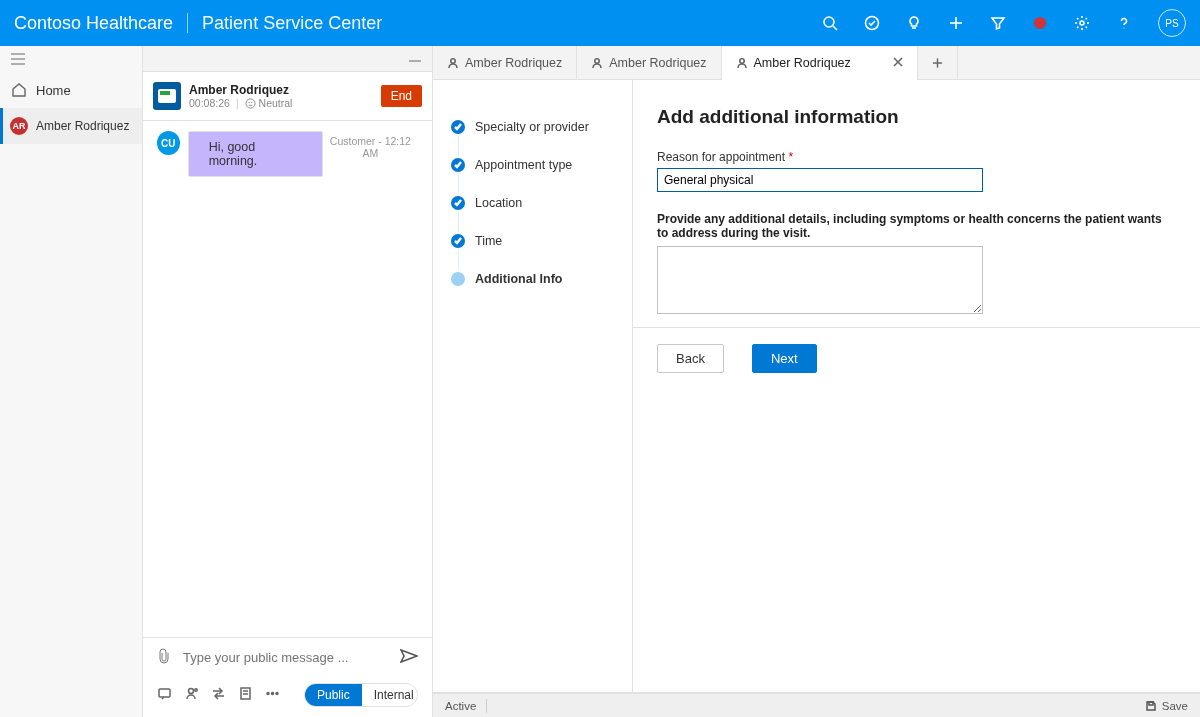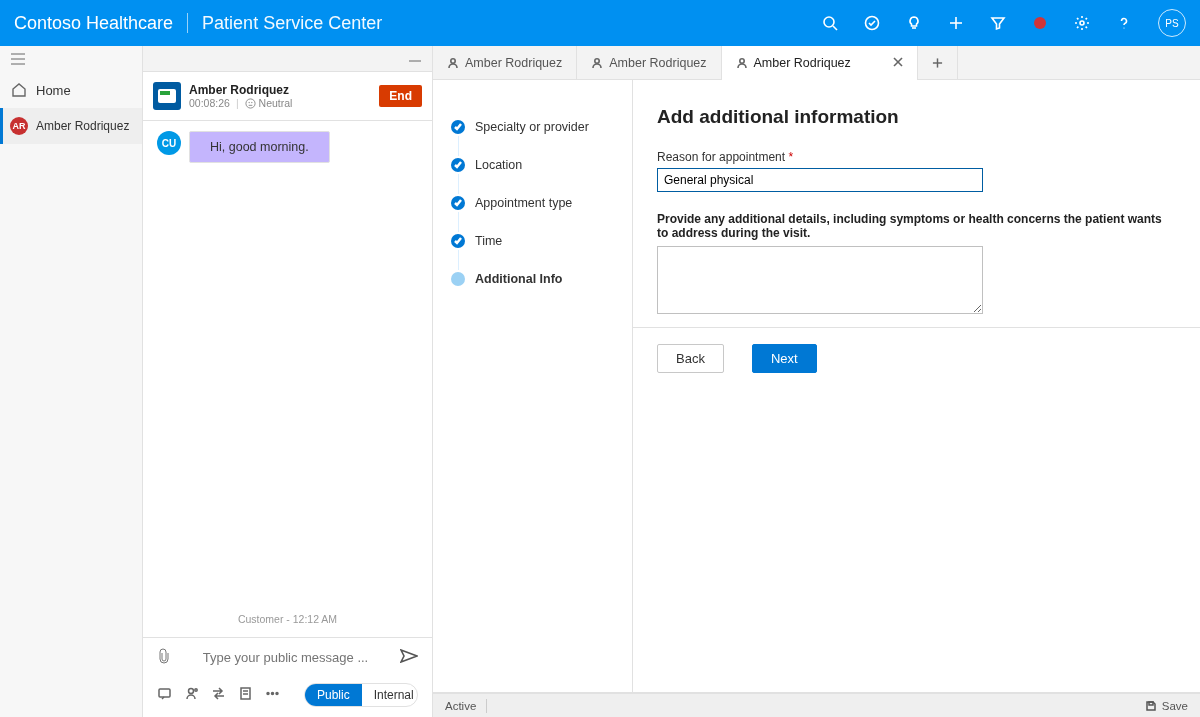--- a/index.html
+++ b/index.html
@@ -47,29 +47,29 @@
   .conv-header { display:flex; align-items:center; gap:8px; padding:10px 10px; border-bottom:1px solid var(--border);}
   .conv-header .square { width:28px; height:28px; border-radius:3px; background:#005ba1; display:flex; align-items:center; justify-content:center;}
   .conv-header .square .in { width:18px; height:14px; border-radius:2px; background:#fff; position:relative;}
   .conv-header .square .in::before{content:""; position:absolute; width:10px; height:4px; background:#29a33a; top:2px; left:2px;}
   .conv-header .meta { flex:1; line-height:1.2;}
   .conv-header .name { font-size:12px; font-weight:600; color:#222;}
   .conv-header .sub { font-size:10.5px; color:#888; display:flex; align-items:center; gap:6px;}
   .conv-header .sub .pipe{color:#ccc;}
   .conv-header .sentiment { display:flex; align-items:center; gap:3px;}
   .conv-header .sentiment svg{width:11px;height:11px;stroke:#888;fill:none;}
-  .conv-header .end { background:#d83b01; color:#fff; border:none; border-radius:2px; padding:4px 10px; font-size:12px; cursor:pointer; font-weight:700;}
-  .conv-body { flex:1; overflow:auto; display:flex; flex-direction:column; justify-content:space-between; padding:10px 14px;}
+  .conv-header .end { background:#d83b01; color:#fff; border:none; border-radius:2px; padding:4px 10px; font-size:12px; cursor:pointer; font-weight:400;}
+  .conv-body { flex:1; overflow:auto; display:flex; flex-direction:row; justify-content:center; padding:10px 14px;}
   .msg-row { display:flex; gap:8px; align-items:flex-start; margin-bottom:6px;}
   .msg-row .av { width:24px;height:24px;border-radius:50%;background:#0099e6;color:#fff;font-size:10px;display:flex;align-items:center;justify-content:center;font-weight:600;}
   .msg-row .bubble { background:#c4b5fd; border:1px solid var(--border); border-radius:2px; padding:8px 20px; font-size:12.5px;}
   .msg-meta { text-align:center; font-size:10.5px; color:#999; padding:4px 0 2px;}
   .compose { border-top:1px solid var(--border);}
   .compose .row1 { display:flex; align-items:center; gap:10px; padding:10px 14px;}
-  .compose .row1 input { flex:1; border:none; outline:none; font-size:13px; color:#666;text-align:center;}
+  .compose .row1 input { flex:1; border:none; outline:none; font-size:13px; color:#666;}
   .compose .clip svg{ width:14px;height:16px; stroke:#777; fill:none;}
   .compose .send svg{ width:18px;height:14px; stroke:#555; fill:none; stroke-width:1.6;}
   .compose .row2 { display:flex; align-items:center; gap:12px; padding:6px 14px 10px;}
   .compose .row2 .ico svg{width:15px;height:15px;stroke:#666;fill:none;stroke-width:1.5;}
   .compose .row2 .spacer{flex:1;}
   .segbtn { display:flex; border:1px solid var(--border); border-radius:14px; overflow:hidden; font-size:12px;}
   .segbtn span { padding:4px 12px; cursor:pointer;}
   .segbtn .on { background:var(--brand-dark); color:#fff;}
   
   .work { flex:1; display:flex; flex-direction:column; min-width:0;}
@@ -317,29 +317,29 @@
               </svg>
             </span>
             <span class="lbl">Specialty or provider</span>
           </div>
         <div class="step">
             <span class="dot">
               <svg viewBox="0 0 8 8">
                 <path d="M1 4 l2 2 l4 -5"></path>
               </svg>
             </span>
-            <span class="lbl">Location</span>
+            <span class="lbl">Appointment type</span>
           </div>
         <div class="step">
             <span class="dot">
               <svg viewBox="0 0 8 8">
                 <path d="M1 4 l2 2 l4 -5"></path>
               </svg>
             </span>
-            <span class="lbl">Appointment type</span>
+            <span class="lbl">Location</span>
           </div>
         <div class="step">
             <span class="dot">
               <svg viewBox="0 0 8 8">
                 <path d="M1 4 l2 2 l4 -5"></path>
               </svg>
             </span>
             <span class="lbl">Time</span>
           </div>
         <div class="step current">

